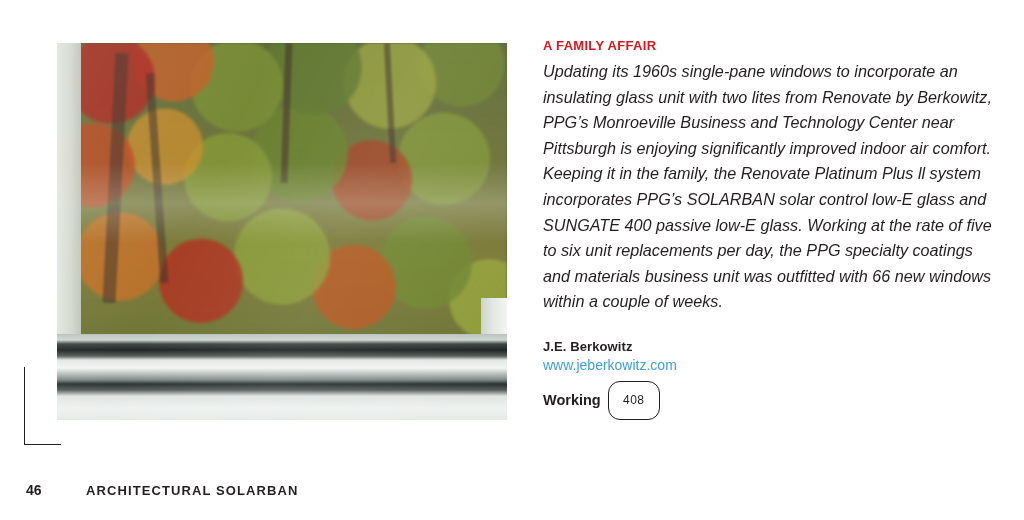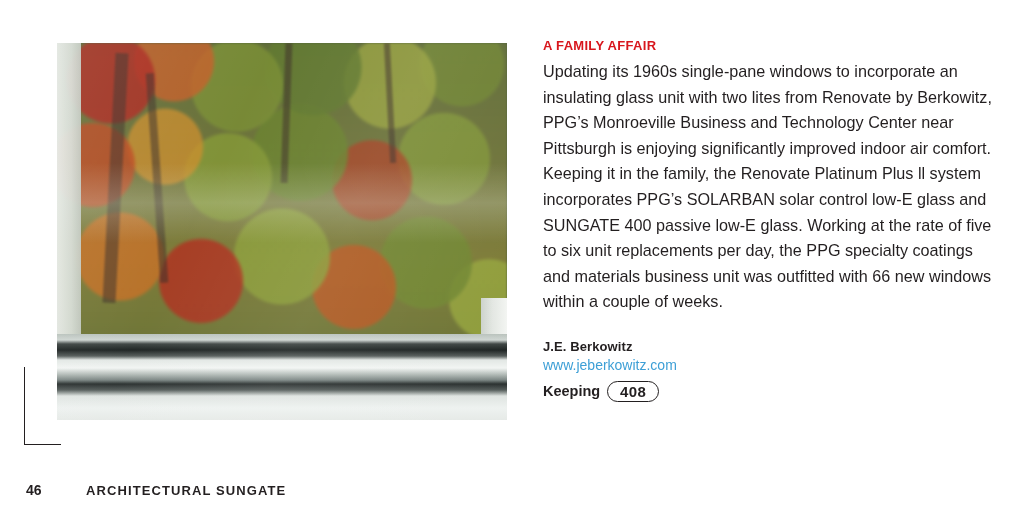--- a/index.html
+++ b/index.html
@@ -127,20 +127,21 @@
     font-weight: bold;
     letter-spacing: .3px;
     color: #d8161d;
     margin: 0 0 6px 0;
   }
   .body-copy {
     font-size: 16.2px;
     line-height: 25.6px;
     color: #231f20;
     margin: 0;
+    font-style: italic;
   }
   .credits {
     margin-top: 24px;
   }
   .company {
     font-size: 13px;
     font-weight: bold;
     letter-spacing: .1px;
     color: #231f20;
     margin: 0 0 2px 0;
@@ -162,25 +163,25 @@
     font-size: 14.5px;
     font-weight: bold;
     color: #231f20;
   }
   .circle-number {
     display: inline-flex;
     align-items: center;
     justify-content: center;
     min-width: 40px;
     height: 19px;
-    padding: 0 5px;
+    padding: 9px 5px;
     border: 1.4px solid #231f20;
     border-radius: 12px;
-    font-size: 15px;
-    font-weight: bold;
+    font-size: 12px;
+    font-weight: normal;
     letter-spacing: .4px;
     color: #231f20;
   }
 
   
   .footer {
     position: absolute;
     left: 26px;
     bottom: 22px;
     display: flex;
@@ -222,22 +223,22 @@
 <div class="crop-mark"></div>
 
 <div class="article">
   <h2 class="headline">A FAMILY AFFAIR</h2>
   <p class="body-copy">Updating its 1960s single-pane windows to incorporate an insulating glass unit with two lites from Renovate by Berkowitz, PPG’s Monroeville Business and Technology Center near Pittsburgh is enjoying significantly improved indoor air comfort. Keeping it in the family, the Renovate Platinum Plus ll system incorporates PPG’s SOLARBAN solar control low-E glass and SUNGATE 400 passive low-E glass. Working at the rate of five to six unit replacements per day, the PPG specialty coatings and materials business unit was outfitted with 66 new windows within a couple of weeks.</p>
 
   <div class="credits">
     <p class="company">J.E. Berkowitz</p>
     <a class="weblink" href="#">www.jeberkowitz.com</a>
     <div class="circle-row">
-      <span class="circle-label">Keeping</span>
+      <span class="circle-label">Working</span>
       <span class="circle-number">408</span>
     </div>
   </div>
 </div>
 
 <div class="footer">
   <span class="folio">46</span>
-  <span class="pub-name">ARCHITECTURAL SUNGATE</span>
+  <span class="pub-name">ARCHITECTURAL SOLARBAN</span>
 </div>
 
 </body></html>

